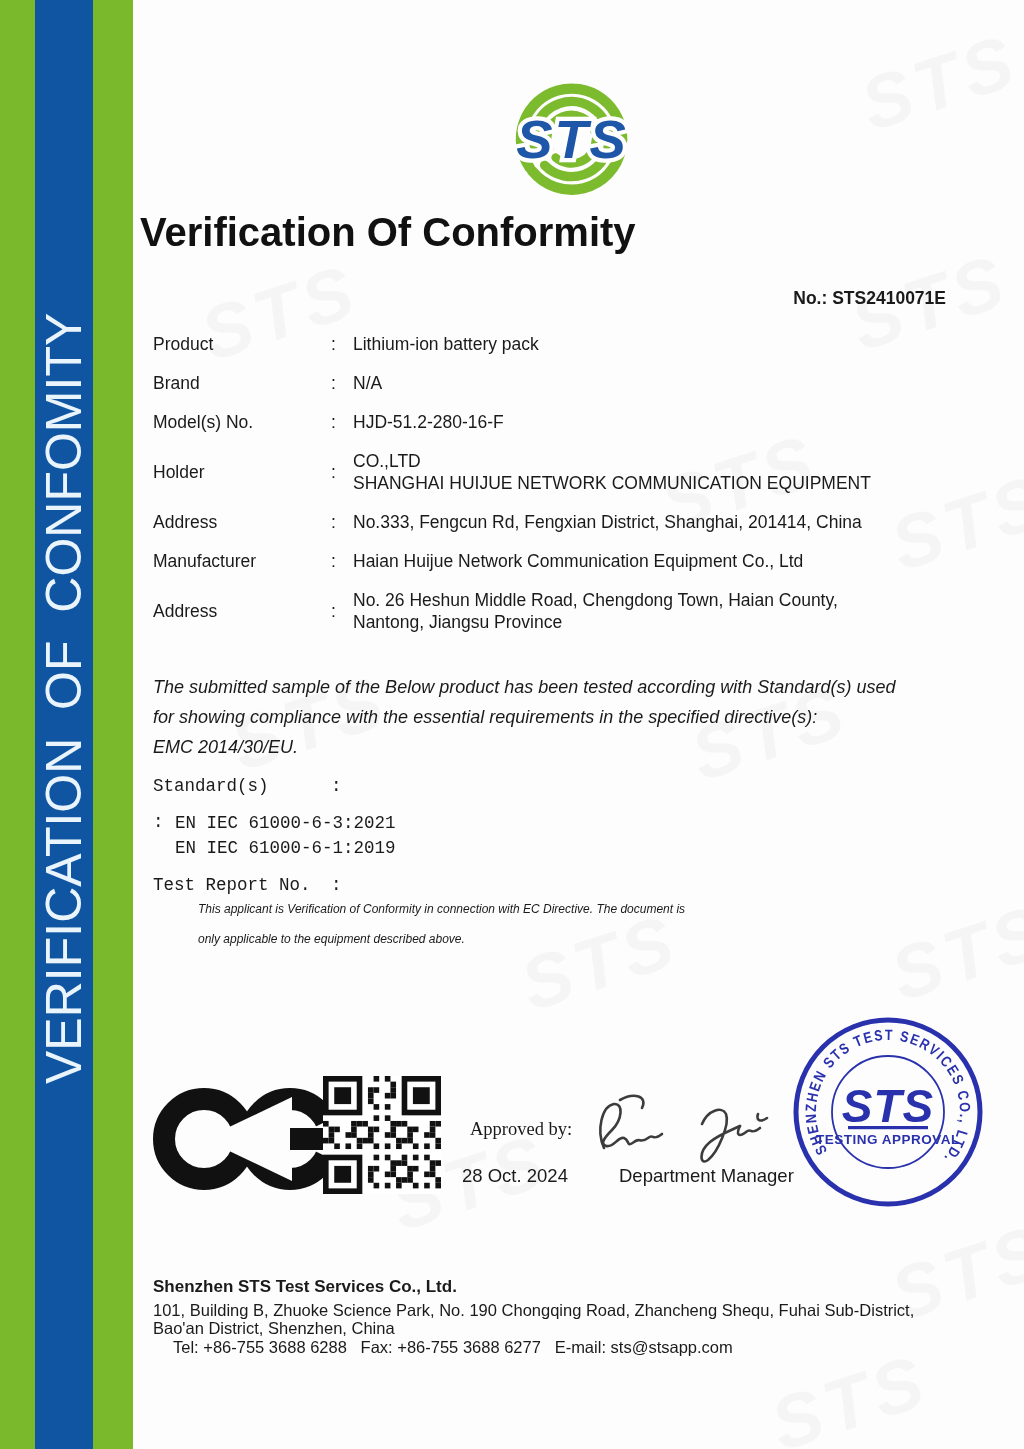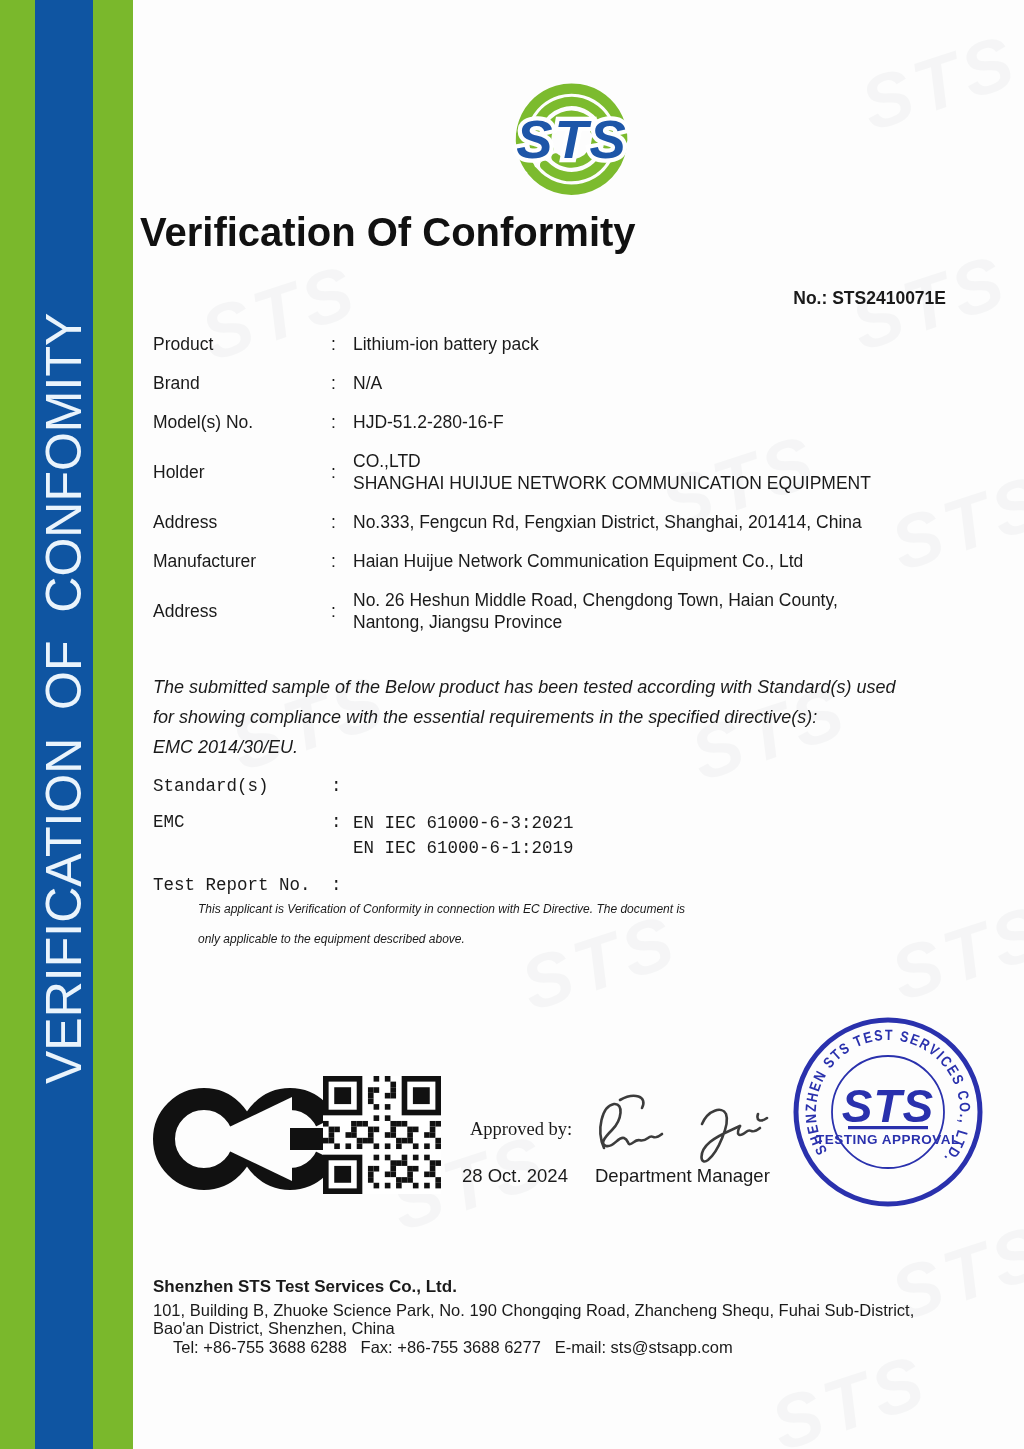--- a/index.html
+++ b/index.html
@@ -41,21 +41,21 @@
   .emc-val div { line-height:25px; }
   .statement2 { position:absolute; left:153px; top:894px; width:815px; font-style:italic;
                 font-size:12px; line-height:30px;margin-left:45px; }
 
   
   .ce { position:absolute; left:152px; top:1083px; }
   .qr { position:absolute; left:323px; top:1076px; }
   .approved-by { position:absolute; left:470px; top:1119px; font-size:18.5px;font-family:Liberation Serif, serif; }
   .signature { position:absolute; left:590px; top:1086px; }
   .date { position:absolute; left:462px; top:1165px; font-size:18.5px; }
-  .manager { position:absolute; left:595px; top:1165px; font-size:18.5px; }
+  .manager { position:absolute; left:619px; top:1165px; font-size:18.5px; }
   .stamp { position:absolute; left:790px; top:1014px; }
 
   
   .footer { position:absolute; left:153px; top:1278px; width:840px; font-size:16.5px; line-height:18.5px; }
   .footer .company { font-weight:700; font-size:17px; margin-bottom:4px; }
   .footer .contact { white-space:pre;margin-left:20px; }
 </style>
 </head>
 <body>
 
@@ -145,21 +145,20 @@
     <div>EMC 2014/30/EU.</div>
   </div>
 
   <div class="standards">
     <div class="srow">
       <div class="lbl">Standard(s)</div>
       <div class="col">:</div>
       <div class="val"></div>
     </div>
     <div class="srow">
-      <div class="lbl">EMC</div>
       <div class="col">:</div>
       <div class="val emc-val">
         <div>EN IEC 61000-6-3:2021</div>
         <div>EN IEC 61000-6-1:2019</div>
       </div>
     </div>
     <div class="srow">
       <div class="lbl">Test Report No.</div>
       <div class="col">:</div>
     </div>

